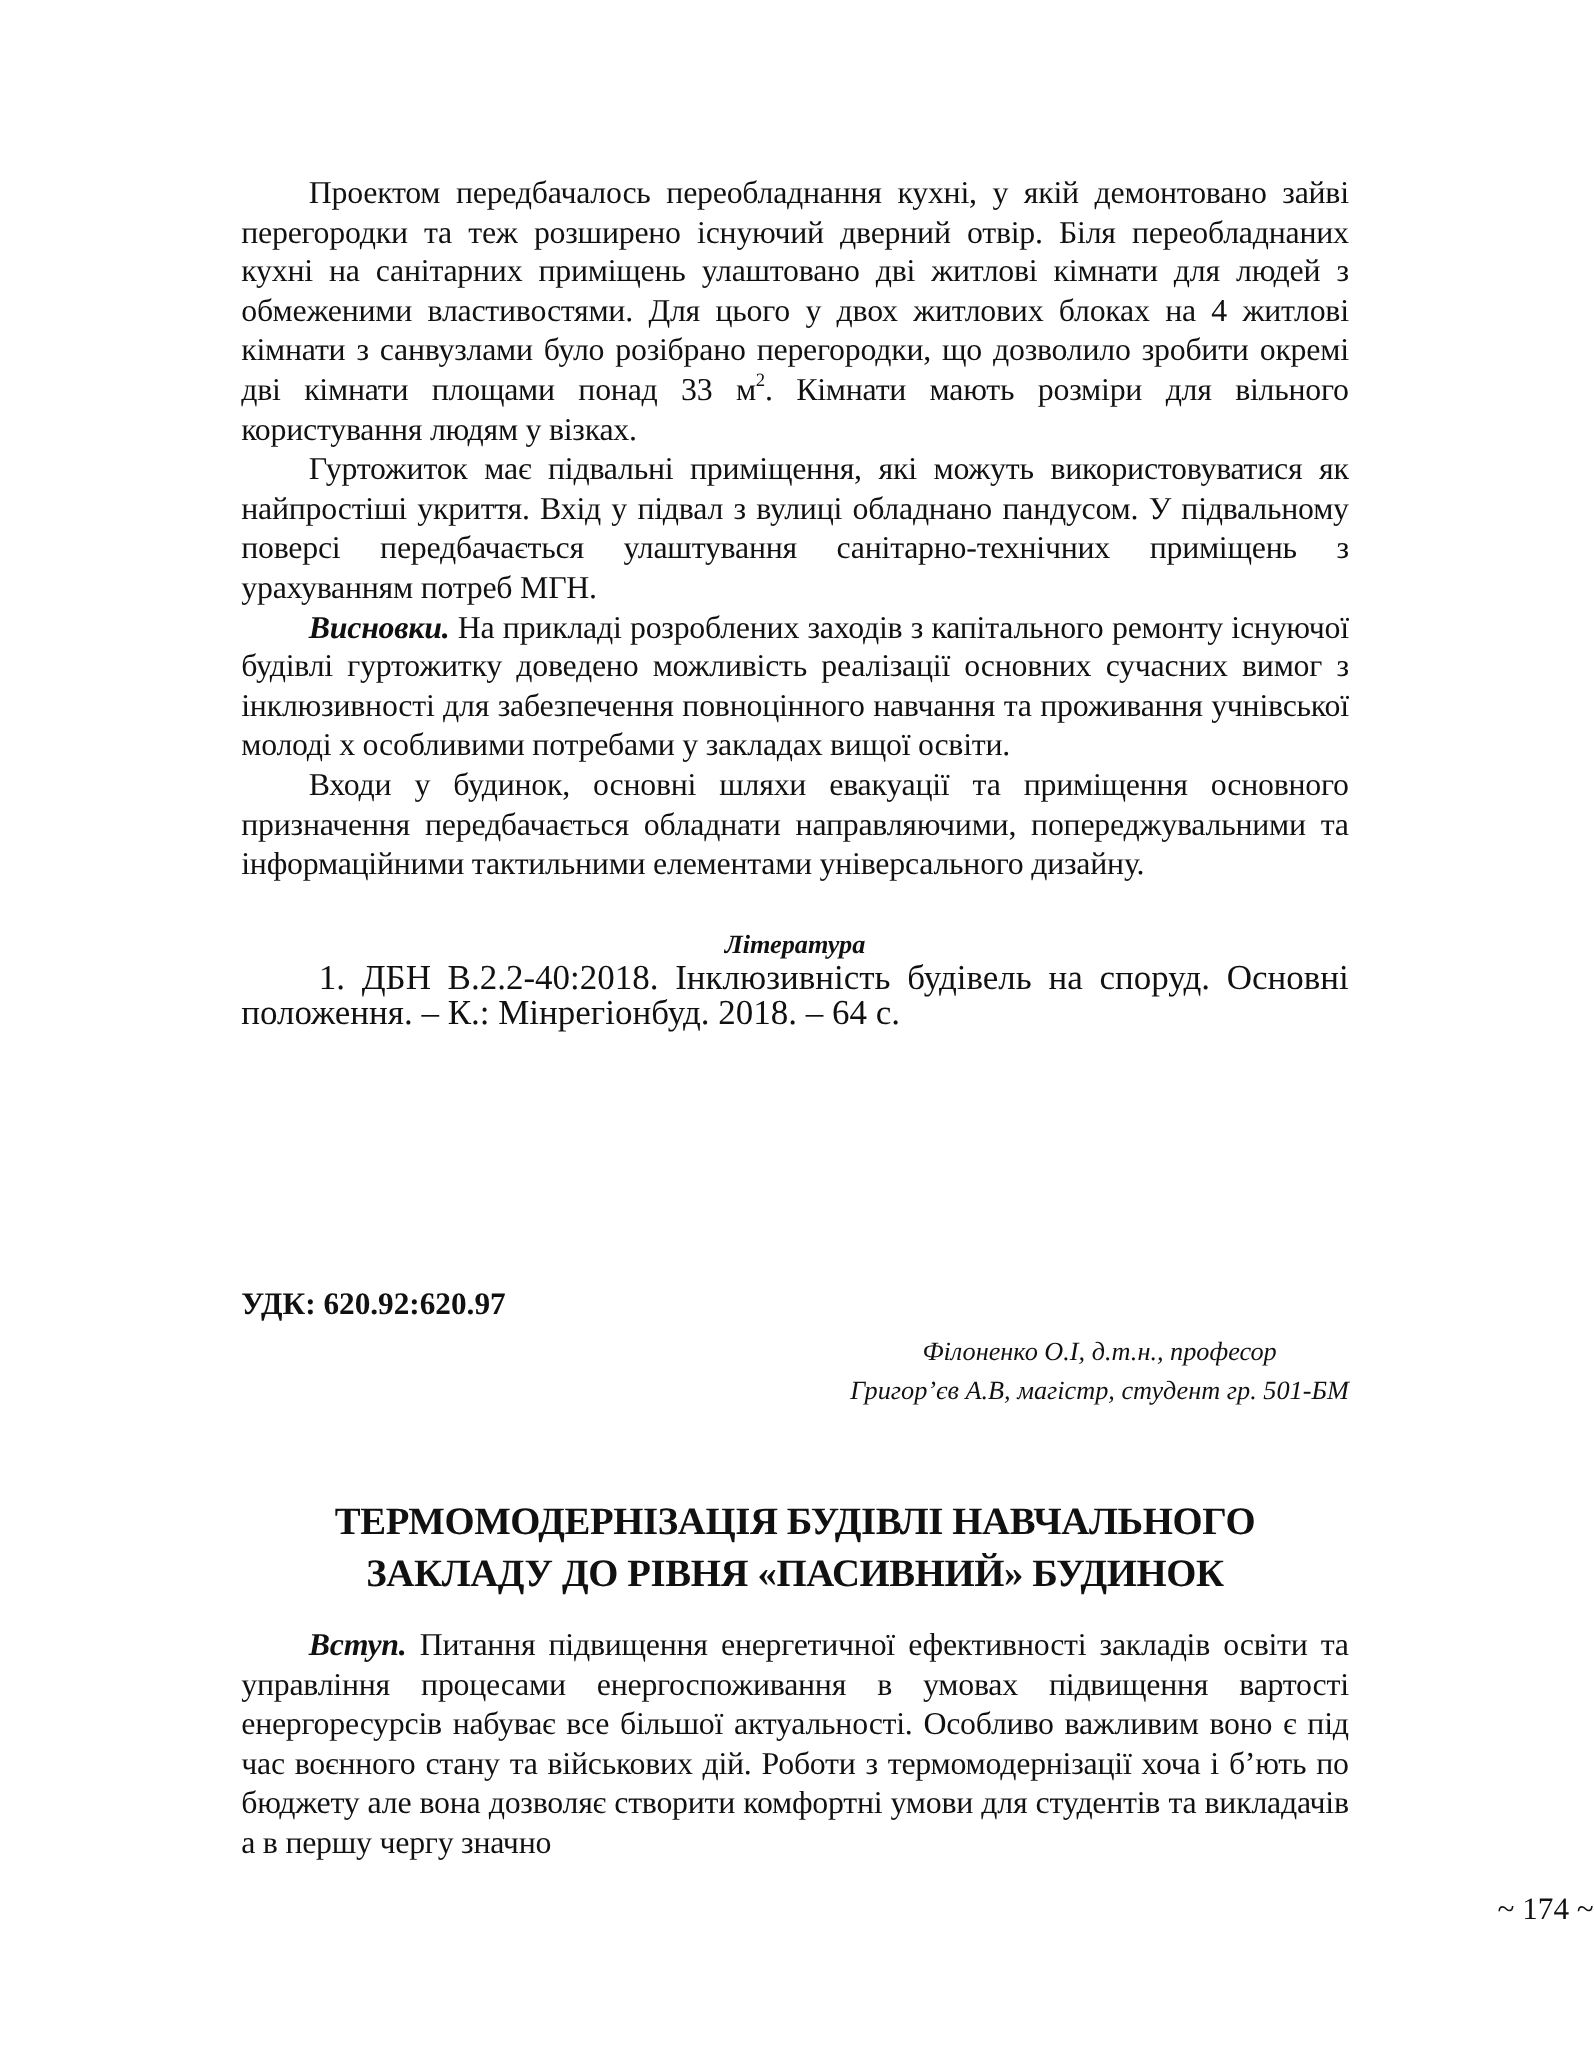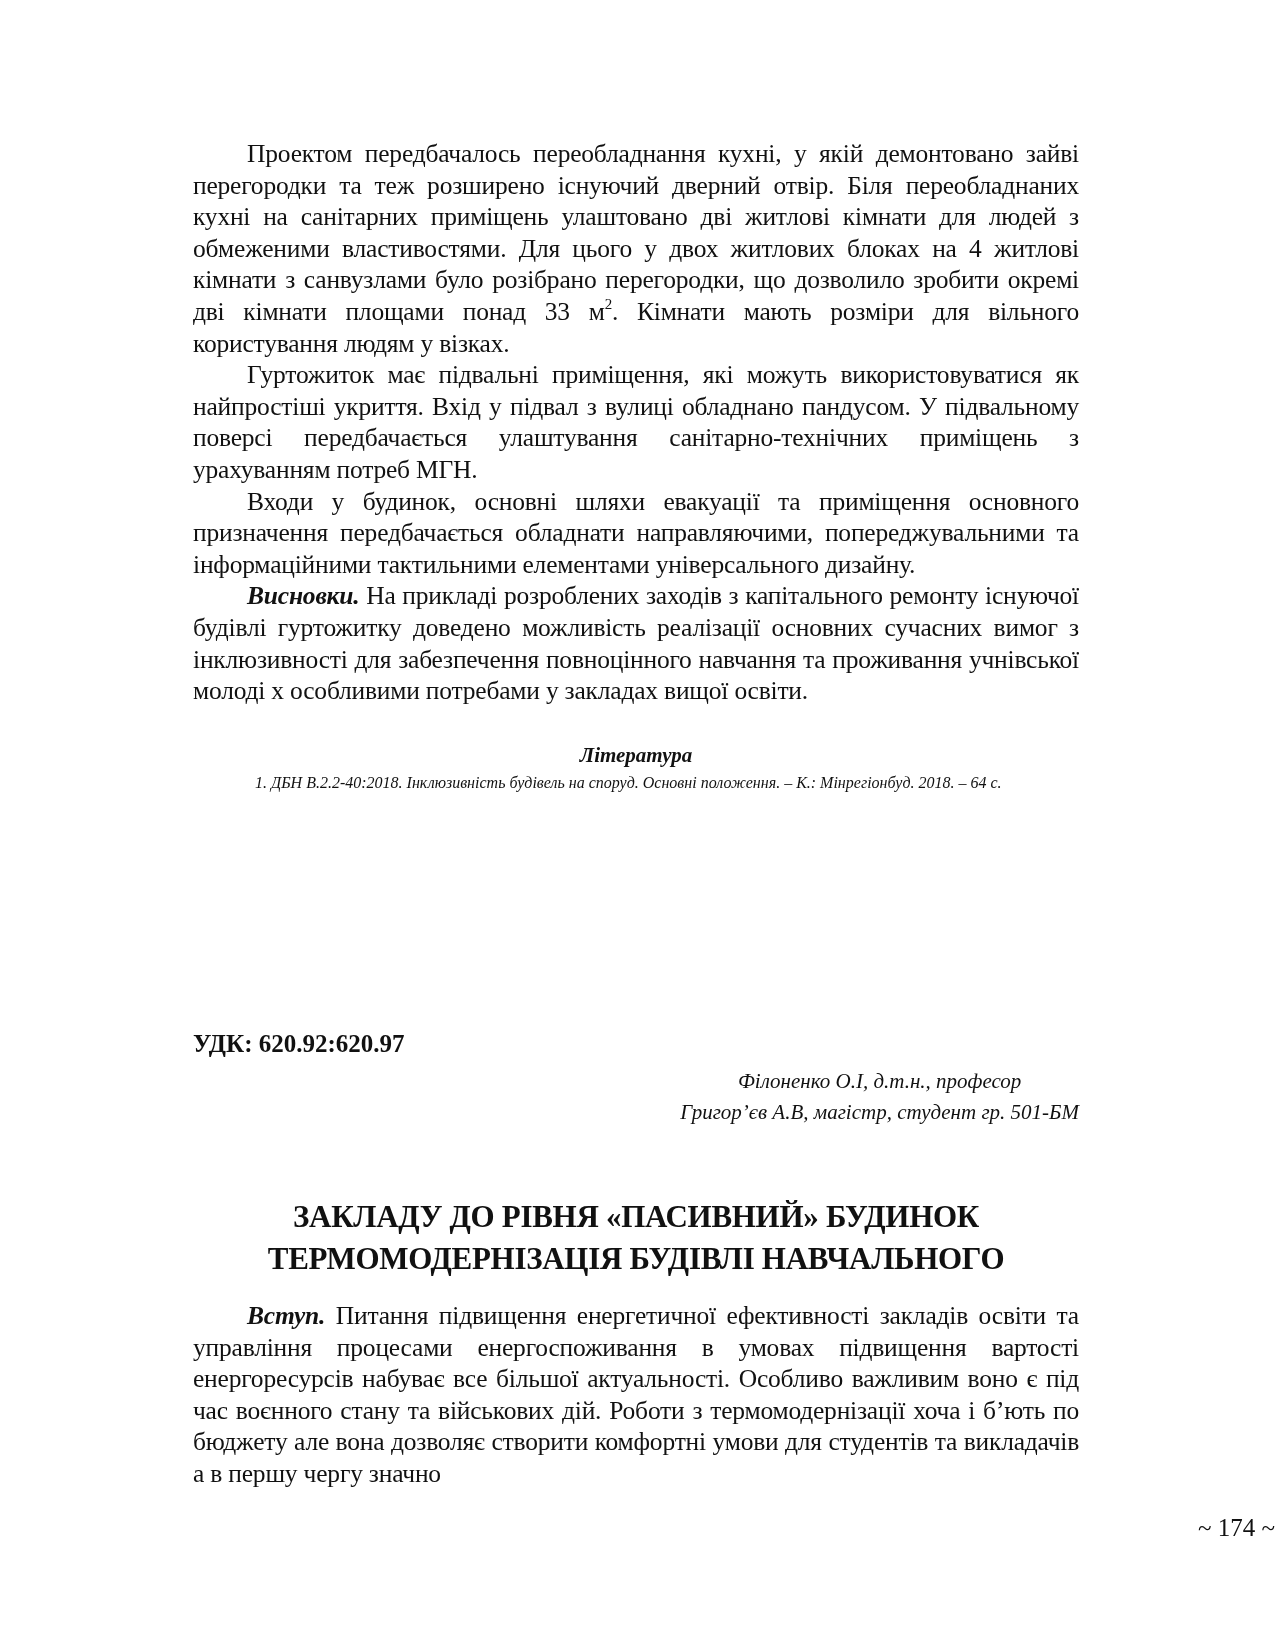--- a/index.html
+++ b/index.html
@@ -3,50 +3,50 @@
 <meta charset="utf-8">
 <style>
   html, body { margin: 0; padding: 0; background: #ffffff; }
   body { width: 1275px; height: 1650px; position: relative; overflow: hidden;
          font-family: "Liberation Serif", "DejaVu Serif", serif; color: #111; }
   .page { position: absolute; left: 193px; top: 138px; width: 886px; }
   .p { font-size: 25.5px; line-height: 31.6px; text-align: justify; text-indent: 54px; margin: 0; letter-spacing: -0.2px; }
   .p b i, .p .lead { font-weight: bold; font-style: italic; }
   sup { font-size: 15px; line-height: 0; vertical-align: 11px; }
   .lit-title { text-align: center; font-style: italic; font-size: 21px; line-height: 28px; margin: 34px 0 0 0; font-weight: bold; }
-  .ref { font-style: italic; font-size: 16px; line-height: 28.5px; text-align: justify; text-indent: 62px; margin: 0; }
+  .ref { font-size: 28px; line-height: 28.5px; text-align: justify; text-indent: 62px; margin: 0; }
   .udk { position: absolute; left: 193px; top: 1030px; font-weight: bold; font-size: 25px; }
   .authors { position: absolute; right: 196px; top: 1066px; text-align: center; font-style: italic; font-size: 21px; line-height: 31px; }
   .authors div { white-space: nowrap; }
   .heading { position: absolute; left: 193px; width: 886px; top: 1196px; text-align: center; font-weight: bold; font-size: 31px; line-height: 42px; letter-spacing: -0.3px; }
   .intro { position: absolute; left: 193px; width: 886px; top: 1300px; }
   .pagenum { position: absolute; left: 0; width: 1275px; top: 1514px; text-align: right; font-size: 25px; }
 </style>
 </head>
 <body>
 
 <div class="page">
   <p class="p"><span>Проектом передбачалось переобладнання кухні, у якій демонтовано зайві перегородки та теж розширено існуючий дверний отвір. Біля переобладнаних кухні на санітарних приміщень улаштовано дві житлові кімнати для людей з обмеженими властивостями. Для цього у двох житлових блоках на 4 житлові кімнати з санвузлами було розібрано перегородки, що дозволило зробити окремі дві кімнати площами понад 33 м</span><sup>2</sup><span>. Кімнати мають розміри для вільного користування людям у візках.</span></p>
   <p class="p">Гуртожиток має підвальні приміщення, які можуть використовуватися як найпростіші укриття. Вхід у підвал з вулиці обладнано пандусом. У підвальному поверсі передбачається улаштування санітарно-технічних приміщень з урахуванням потреб МГН.</p>
+  <p class="p"><span class="lead">Висновки.</span><span> На прикладі розроблених заходів з капітального ремонту існуючої будівлі гуртожитку доведено можливість реалізації основних сучасних вимог з інклюзивності для забезпечення повноцінного навчання та проживання учнівської молоді х особливими потребами у закладах вищої освіти.</span></p>
   <p class="p">Входи у будинок, основні шляхи евакуації та приміщення основного призначення передбачається обладнати направляючими, попереджувальними та інформаційними тактильними елементами універсального дизайну.</p>
-  <p class="p"><span class="lead">Висновки.</span><span> На прикладі розроблених заходів з капітального ремонту існуючої будівлі гуртожитку доведено можливість реалізації основних сучасних вимог з інклюзивності для забезпечення повноцінного навчання та проживання учнівської молоді х особливими потребами у закладах вищої освіти.</span></p>
 
   <p class="lit-title">Література</p>
   <p class="ref">1. ДБН В.2.2-40:2018. Інклюзивність будівель на споруд. Основні положення. – К.: Мінрегіонбуд. 2018. – 64 с.</p>
 </div>
 
 <div class="udk">УДК: 620.92:620.97</div>
 
 <div class="authors">
   <div>Філоненко О.І, д.т.н., професор</div>
   <div>Григор’єв А.В, магістр, студент гр. 501-БМ</div>
 </div>
 
 <div class="heading">
+  <div>ТЕРМОМОДЕРНІЗАЦІЯ БУДІВЛІ НАВЧАЛЬНОГО</div>
   <div>ЗАКЛАДУ ДО РІВНЯ «ПАСИВНИЙ» БУДИНОК</div>
-  <div>ТЕРМОМОДЕРНІЗАЦІЯ БУДІВЛІ НАВЧАЛЬНОГО</div>
 </div>
 
 <div class="intro">
   <p class="p"><span class="lead">Вступ.</span><span> Питання підвищення енергетичної ефективності закладів освіти та управління процесами енергоспоживання в умовах підвищення вартості енергоресурсів набуває все більшої актуальності. Особливо важливим воно є під час воєнного стану та військових дій. Роботи з термомодернізації хоча і б’ють по бюджету але вона дозволяє створити комфортні умови для студентів та викладачів а в першу чергу значно</span></p>
 </div>
 
 <div class="pagenum">~ 174 ~</div>
 
 </body></html>

